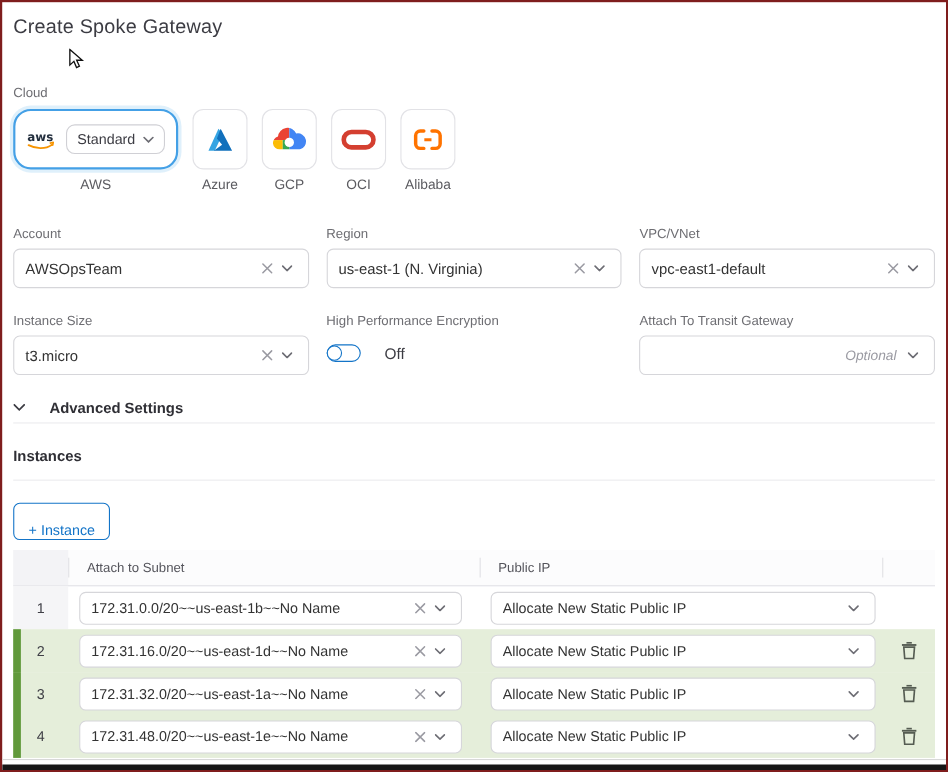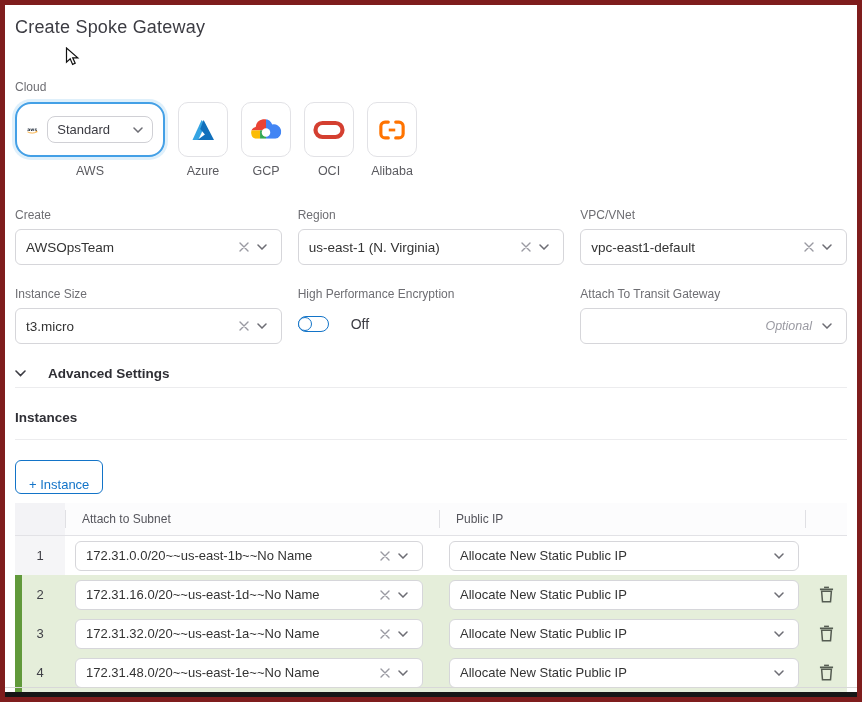--- a/index.html
+++ b/index.html
@@ -3,21 +3,21 @@
 <meta charset="utf-8">
 <style>
   * { box-sizing: border-box; margin: 0; padding: 0; }
   html,body { background:#e9e9e9; }
   body { font-family: "Liberation Sans", sans-serif; }
 
   .viewport {
     position: relative;
     width: 862px; height: 702px;
     background: #fff;
-    border: 5px solid #7f1d1d;
+    border: 2px solid #7f1d1d;
     overflow: hidden;
   }
   .page { padding: 12px 10px 0 10px; position: relative; }
 
   .page-title { font-size: 18px; font-weight: 500; color: #3c3c43; letter-spacing: .2px; }
 
   .cursor { position: absolute; left: 60px; top: 42px; z-index: 5; }
 
   .field-label { font-size: 12px; color: #6e6e73; }
   .cloud-label { margin-top: 42px; }
@@ -32,21 +32,21 @@
     cursor: pointer;
   }
   .card.small { width: 50px; }
   .card.aws-card {
     width: 150px; border-radius: 16px;
     border: 2px solid #44a0e6;
     box-shadow: 0 0 0 3px rgba(80,170,235,.18);
     gap: 9px; padding: 0 10px;
   }
   .tier-select {
-    display: flex; align-items: center; gap: 23px;
+    display: flex; align-items: center; gap: 7px;
     border: 1px solid #d0d0d5; border-radius: 8px;
     padding: 5px 9px; font-size: 13px; color: #3c3c43; background: #fff;
   }
   .card-caption { margin-top: 7px; font-size: 12.5px; color: #5b5b60; }
 
   
   .form-grid {
     display: grid; grid-template-columns: repeat(3, 1fr);
     column-gap: 16px; row-gap: 22px; margin-top: 30px;
   }
@@ -202,21 +202,21 @@
             <line x1="12.5" y1="14" x2="19.5" y2="14" stroke="#ff7300" stroke-width="3"></line>
           </svg>
         </div>
         <div class="card-caption">Alibaba</div>
       </div>
     </div>
 
     <div class="form-grid">
 
       <div class="field">
-        <div class="field-label">Create</div>
+        <div class="field-label">Account</div>
         <div class="control">
           <span class="sel-text">AWSOpsTeam</span>
           <span class="icon-btn">
               <svg width="10" height="10" viewBox="0 0 10 10">
                 <path d="M1 1l8 8M9 1L1 9" stroke="#9a9aa2" stroke-width="1.4" stroke-linecap="round"></path>
               </svg>
             </span>
           <span class="icon-btn">
               <svg width="10" height="6" viewBox="0 0 10 6">
                 <path d="M1 1l4 4 4-4" stroke="#6d6d74" fill="none" stroke-width="1.5" stroke-linecap="round"></path>

